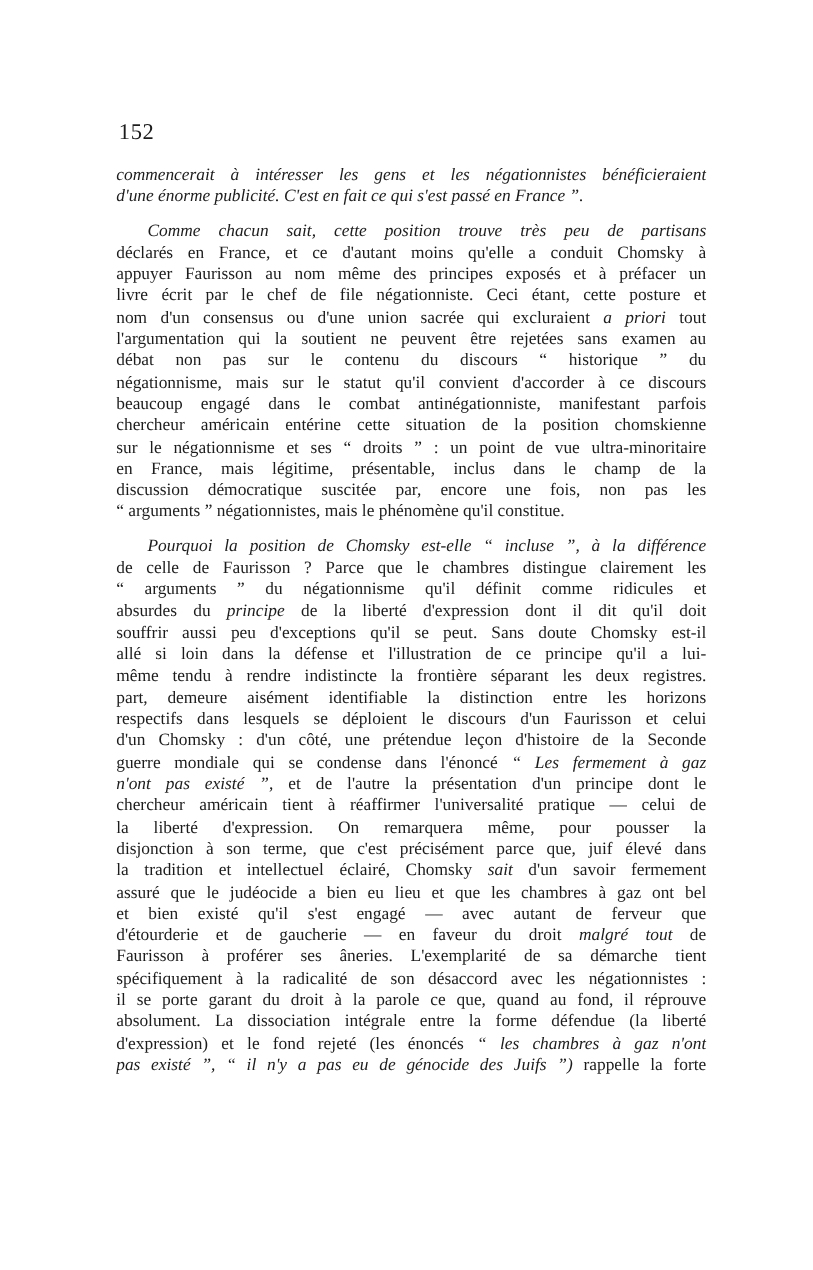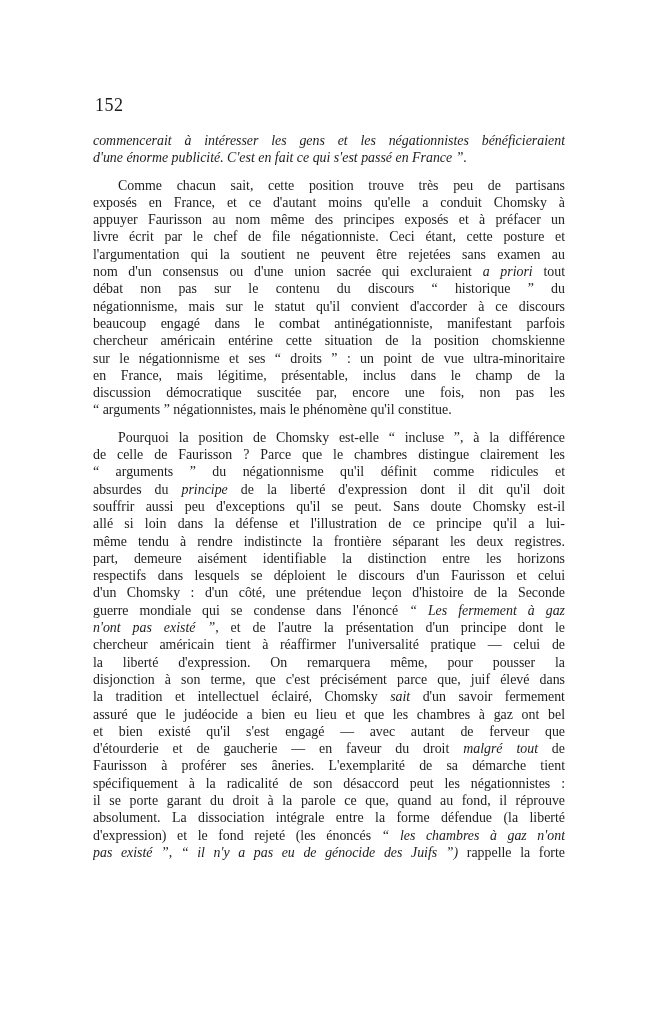--- a/index.html
+++ b/index.html
@@ -29,40 +29,40 @@
   .quote { font-style: italic; }
   .line {
     font-size: 13.9px;
     line-height: 17.3px;
     height: 17.3px;
     overflow: hidden;
     text-align: justify;
     text-align-last: justify;
   }
   .line.nojust { text-align-last: left; }
-  .line.first { text-indent: 25px; }
+  .line.first { text-indent: 25px; font-style: italic; }
   .line i { font-style: italic; }
 </style>
 </head>
 <body style="background: rgb(255, 255, 255); color: rgb(28, 28, 28);">
 
 <div class="page-root">
   <div class="pagenum">152</div>
   <div class="column">
       <div class="block quote">
         <div class="line">commencerait à intéresser les gens et les négationnistes bénéficieraient</div>
         <div class="line nojust">d'une énorme publicité. C'est en fait ce qui s'est passé en France ”.</div>
       </div>
       <div class="block paragraph">
         <div class="line first">Comme chacun sait, cette position trouve très peu de partisans</div>
-        <div class="line">exposés en France, et ce d'autant moins qu'elle a conduit Chomsky à</div>
+        <div class="line">déclarés en France, et ce d'autant moins qu'elle a conduit Chomsky à</div>
         <div class="line">appuyer Faurisson au nom même des principes exposés et à préfacer un</div>
         <div class="line">livre écrit par le chef de file négationniste. Ceci étant, cette posture et</div>
+        <div class="line">nom d'un consensus ou d'une union sacrée qui excluraient <i>a priori</i> tout</div>
         <div class="line">l'argumentation qui la soutient ne peuvent être rejetées sans examen au</div>
-        <div class="line">nom d'un consensus ou d'une union sacrée qui excluraient <i>a priori</i> tout</div>
         <div class="line">débat non pas sur le contenu du discours “ historique ” du</div>
         <div class="line">négationnisme, mais sur le statut qu'il convient d'accorder à ce discours</div>
         <div class="line">beaucoup engagé dans le combat antinégationniste, manifestant parfois</div>
         <div class="line">chercheur américain entérine cette situation de la position chomskienne</div>
         <div class="line">sur le négationnisme et ses “ droits ” : un point de vue ultra-minoritaire</div>
         <div class="line">en France, mais légitime, présentable, inclus dans le champ de la</div>
         <div class="line">discussion démocratique suscitée par, encore une fois, non pas les</div>
         <div class="line nojust">“ arguments ” négationnistes, mais le phénomène qu'il constitue.</div>
       </div>
       <div class="block paragraph">
@@ -79,20 +79,20 @@
         <div class="line">guerre mondiale qui se condense dans l'énoncé <i>“ Les fermement à gaz</i></div>
         <div class="line"><i>n'ont pas existé ”</i>, et de l'autre la présentation d'un principe dont le</div>
         <div class="line">chercheur américain tient à réaffirmer l'universalité pratique — celui de</div>
         <div class="line">la liberté d'expression. On remarquera même, pour pousser la</div>
         <div class="line">disjonction à son terme, que c'est précisément parce que, juif élevé dans</div>
         <div class="line">la tradition et intellectuel éclairé, Chomsky <i>sait</i> d'un savoir fermement</div>
         <div class="line">assuré que le judéocide a bien eu lieu et que les chambres à gaz ont bel</div>
         <div class="line">et bien existé qu'il s'est engagé — avec autant de ferveur que</div>
         <div class="line">d'étourderie et de gaucherie — en faveur du droit <i>malgré tout</i> de</div>
         <div class="line">Faurisson à proférer ses âneries. L'exemplarité de sa démarche tient</div>
-        <div class="line">spécifiquement à la radicalité de son désaccord peut les négationnistes :</div>
+        <div class="line">spécifiquement à la radicalité de son désaccord avec les négationnistes :</div>
         <div class="line">il se porte garant du droit à la parole ce que, quand au fond, il réprouve</div>
         <div class="line">absolument. La dissociation intégrale entre la forme défendue (la liberté</div>
         <div class="line">d'expression) et le fond rejeté (les énoncés <i>“ les chambres à gaz n'ont</i></div>
         <div class="line"><i>pas existé ”, “ il n'y a pas eu de génocide des Juifs ”)</i> rappelle la forte</div>
       </div>
     </div>
 </div>
 
 </body></html>

